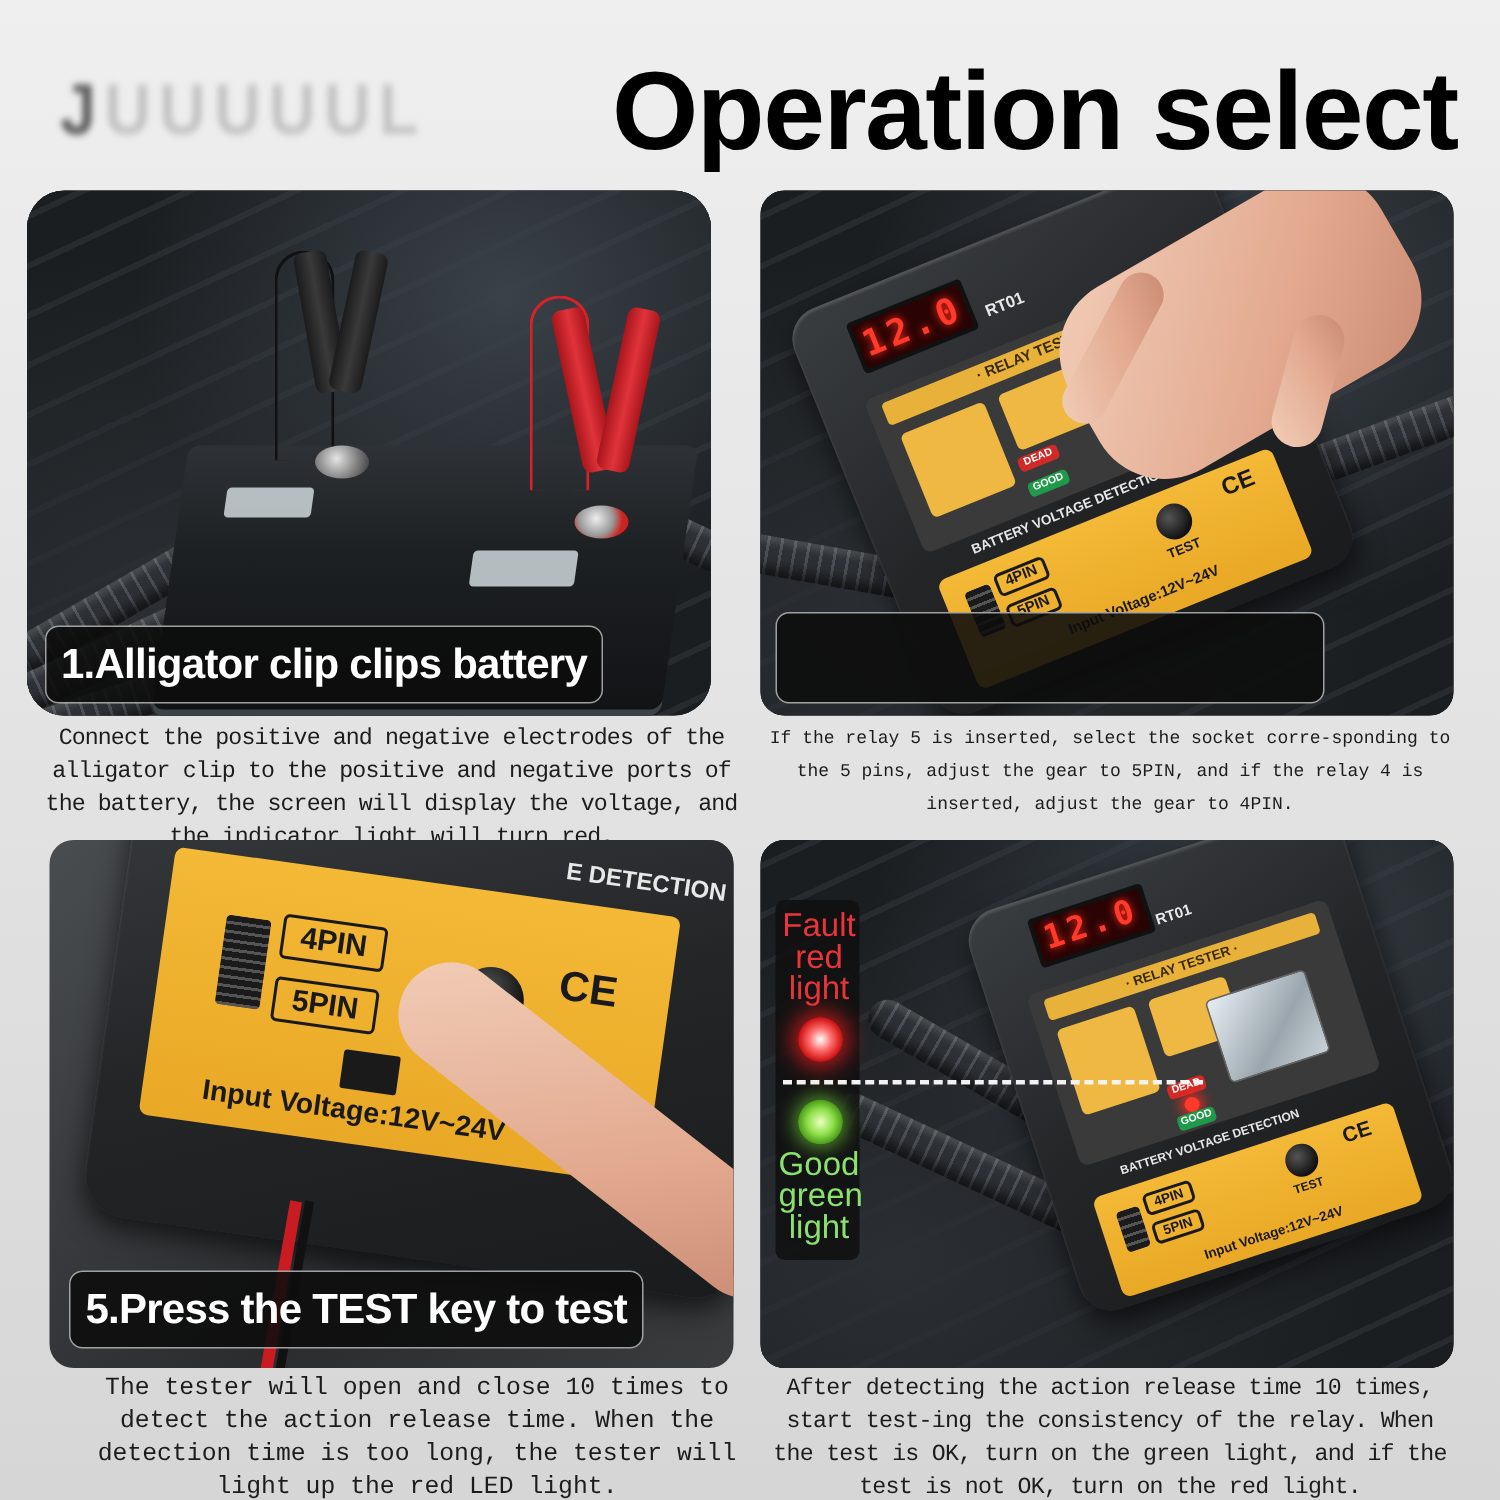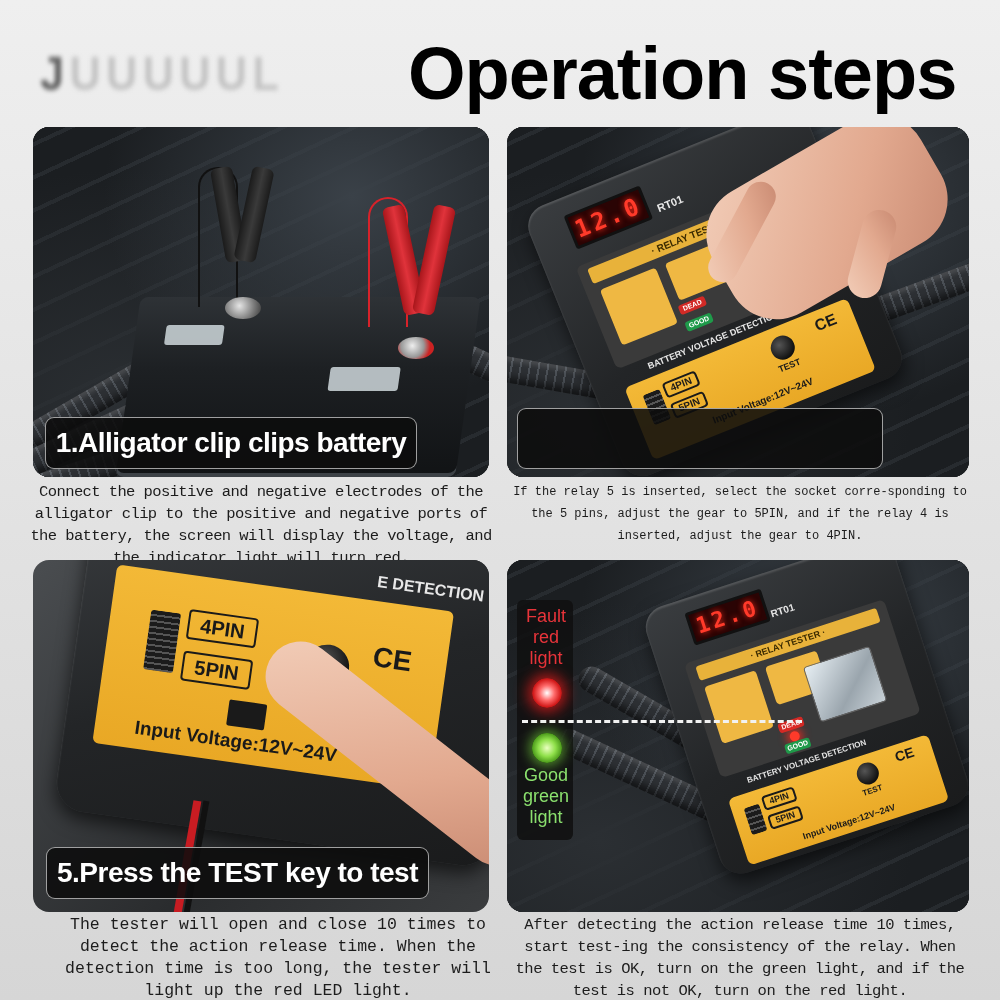--- a/index.html
+++ b/index.html
@@ -20,21 +20,21 @@
   .page-title {
     position: absolute; left: 408px; top: 24px; width: 580px; height: 100px;
     font-family: "Liberation Sans", sans-serif; font-weight: 700; font-size: 74px;
     line-height: 100px; color: #000; letter-spacing: -1px; white-space: nowrap;
   }
 
   .panel {
     position: absolute; border-radius: 16px; overflow: hidden;
     background: #141414;
   }
-  .p1 { left: 33px; top: 127px; width: 456px; height: 350px; }
+  .p1 { left: 18px; top: 127px; width: 456px; height: 350px; border-radius: 25px; }
   .p2 { left: 507px; top: 127px; width: 462px; height: 350px; }
   .p3 { left: 33px; top: 560px; width: 456px; height: 352px; }
   .p4 { left: 507px; top: 560px; width: 462px; height: 352px; }
 
   .scene { position: absolute; inset: 0; }
 
   
   .engine-bg {
     background:
       radial-gradient(ellipse at 70% 20%, #3a4148 0%, transparent 55%),
@@ -130,33 +130,33 @@
   .d1 { left: 28px; top: 481px; width: 466px; font-size: 15.5px; letter-spacing: -0.6px; }
   .d2 { left: 510px; top: 481px; width: 460px; font-size: 12px; }
   .d3 { left: 28px; top: 914px; width: 466px; font-size: 16.5px; margin-left: 17px; }
   .d4 { left: 510px; top: 914px; width: 460px; font-size: 15.5px; letter-spacing: -0.5px; }
 
   
   .legend-strip {
     position: absolute; left: 10px; top: 40px; width: 56px; height: 240px;
     background: rgba(15,15,15,0.85); border-radius: 6px;
   }
-  .legend-text { position: absolute; text-align: center; font-weight: 400; font-size: 18px; line-height: 21px; font-family: "Liberation Sans", sans-serif; }
+  .legend-text { position: absolute; text-align: center; font-weight: 400; font-size: 22px; line-height: 21px; font-family: "Liberation Sans", sans-serif; }
   .fault-text { left: 12px; top: 46px; width: 54px; color: #e8343a; }
   .good-text { left: 12px; top: 205px; width: 54px; color: #8be06e; }
   .led-big { position: absolute; width: 30px; height: 30px; border-radius: 50%; }
   .led-red { left: 25px; top: 118px; background: radial-gradient(circle, #fff 0%, #ff6b6b 35%, #d31a1a 65%, rgba(200,0,0,0) 100%); box-shadow: 0 0 14px 4px rgba(255,30,30,0.7); }
   .led-green { left: 25px; top: 173px; background: radial-gradient(circle, #eaffc0 0%, #8fe04a 40%, #4b9a1a 70%, rgba(60,140,20,0) 100%); box-shadow: 0 0 12px 3px rgba(120,220,60,0.6); }
   .dash-line { position: absolute; left: 15px; top: 160px; width: 280px; height: 0; border-top: 3px dashed #f2f2f2; }
 </style>
 </head>
 <body>
 
 <div class="brand-logo"><span class="first">J</span><span>UUUUUL</span></div>
-<div class="page-title">Operation steps</div>
+<div class="page-title">Operation select</div>
 
 <div class="panel p1">
   <div class="scene engine-bg"></div>
   <div class="hose" style="left:-20px;top:250px;width:200px;transform:rotate(-30deg);"></div>
   <div class="hose" style="left:-30px;top:290px;width:200px;transform:rotate(-25deg);"></div>
   <div class="hose" style="left:-40px;top:330px;width:200px;transform:rotate(-18deg);"></div>
   <div class="hose" style="left:360px;top:220px;width:160px;transform:rotate(25deg);"></div>
   <div class="battery">
     <div class="battery-label" style="left:30px;top:28px;width:58px;height:20px;"></div>
     <div class="battery-label" style="left:200px;top:70px;width:70px;height:24px;"></div>

